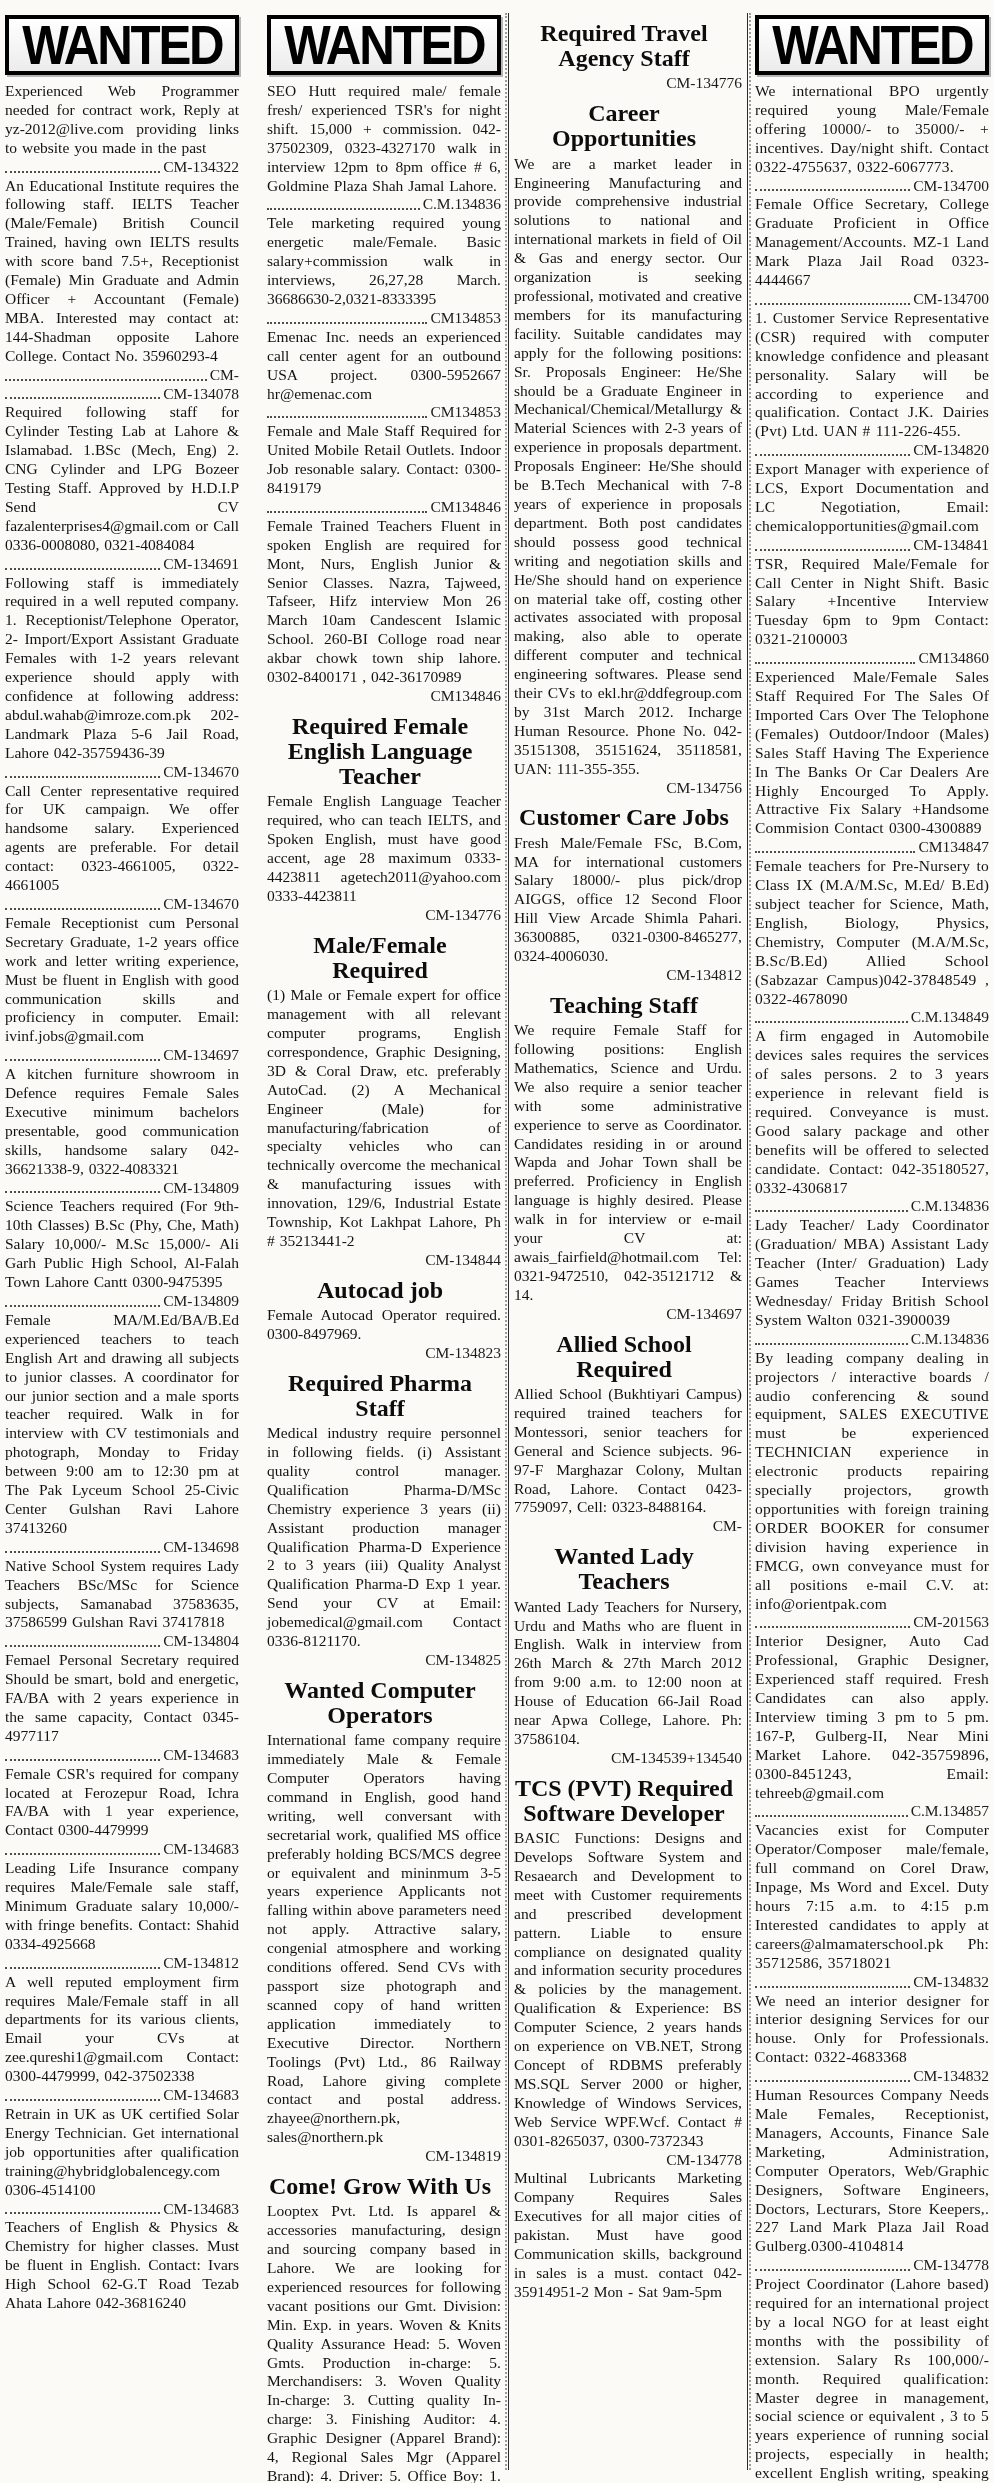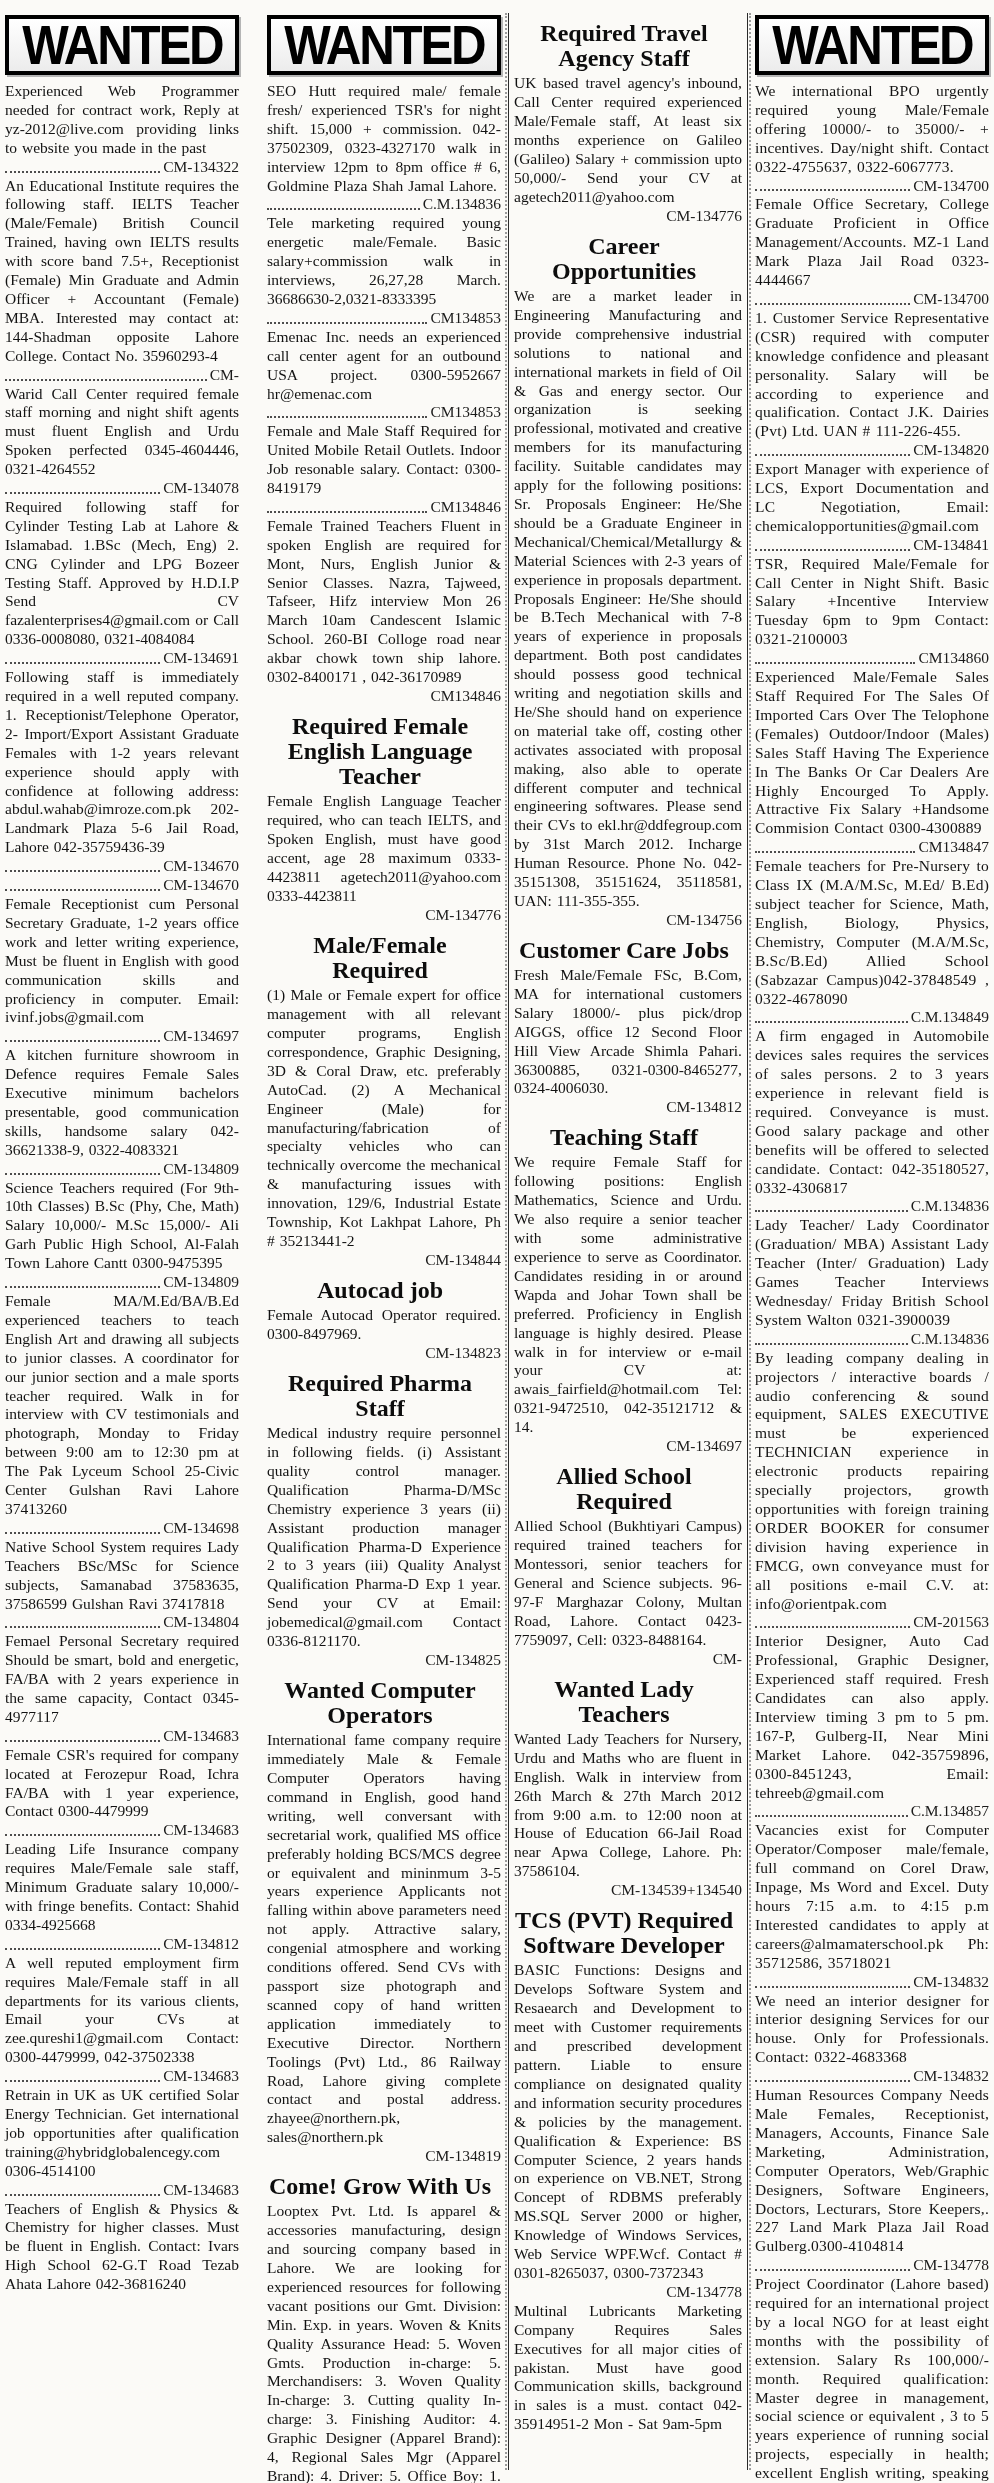--- a/index.html
+++ b/index.html
@@ -115,41 +115,41 @@
         </div>
       </div>
       <div class="ad">
         <div class="ad-body">An Educational Institute requires the following staff. IELTS Teacher (Male/Female) British Council Trained, having own IELTS results with score band 7.5+, Receptionist (Female) Min Graduate and Admin Officer + Accountant (Female) MBA. Interested may contact at: 144-Shadman opposite Lahore College. Contact No. 35960293-4</div>
         <div class="ad-ref dotted">
           <span class="leader"></span>
           <span class="ref-text">CM-</span>
         </div>
       </div>
       <div class="ad">
-        <div class="ad-body">Warid Call Center required female staff morning and night shift agents must fluent English and Urdu Spoken perfected 0345-4604446, 0321-4264552</div>
         <div class="ad-ref dotted">
           <span class="leader"></span>
           <span class="ref-text">CM-134078</span>
         </div>
       </div>
       <div class="ad">
         <div class="ad-body">Required following staff for Cylinder Testing Lab at Lahore &amp; Islamabad. 1.BSc (Mech, Eng) 2. CNG Cylinder and LPG Bozeer Testing Staff. Approved by H.D.I.P Send CV fazalenterprises4@gmail.com or Call 0336-0008080, 0321-4084084</div>
         <div class="ad-ref dotted">
           <span class="leader"></span>
           <span class="ref-text">CM-134691</span>
         </div>
       </div>
       <div class="ad">
         <div class="ad-body">Following staff is immediately required in a well reputed company. 1. Receptionist/Telephone Operator, 2- Import/Export Assistant Graduate Females with 1-2 years relevant experience should apply with confidence at following address: abdul.wahab@imroze.com.pk 202-Landmark Plaza 5-6 Jail Road, Lahore 042-35759436-39</div>
         <div class="ad-ref dotted">
           <span class="leader"></span>
           <span class="ref-text">CM-134670</span>
         </div>
       </div>
       <div class="ad">
+        <div class="ad-body">Call Center representative required for UK campaign. We offer handsome salary. Experienced agents are preferable. For detail contact: 0323-4661005, 0322-4661005</div>
         <div class="ad-ref dotted">
           <span class="leader"></span>
           <span class="ref-text">CM-134670</span>
         </div>
       </div>
       <div class="ad">
         <div class="ad-body">Female Receptionist cum Personal Secretary Graduate, 1-2 years office work and letter writing experience, Must be fluent in English with good communication skills and proficiency in computer. Email: ivinf.jobs@gmail.com</div>
         <div class="ad-ref dotted">
           <span class="leader"></span>
           <span class="ref-text">CM-134697</span>
@@ -286,21 +286,20 @@
       </div>
       <div class="ad">
         <div class="ad-heading">Come! Grow With Us</div>
         <div class="ad-body">Looptex Pvt. Ltd. Is apparel &amp; accessories manufacturing, design and sourcing company based in Lahore. We are looking for experienced resources for following vacant positions our Gmt. Division: Min. Exp. in years. Woven &amp; Knits Quality Assurance Head: 5. Woven Gmts. Production in-charge: 5. Merchandisers: 3. Woven Quality In-charge: 3. Cutting quality In-charge: 3. Finishing Auditor: 4. Graphic Designer (Apparel Brand): 4, Regional Sales Mgr (Apparel Brand): 4. Driver: 5. Office Boy: 1. Security Guard: 5. We offer suitable salary package &amp; with clear career path. Interested candidates should mail their CV with recent photograph before 28th March, 2012 at hr@looptex.com or call 35213450. Please mention job position in subject line.</div>
       </div>
     </div>
   <div class="vsep"></div>
   <div class="col col-3 col-boxed" id="col-2">
       <div class="ad">
         <div class="ad-heading">Required Travel Agency Staff</div>
-        <div class="ad-body">UK based travel agency's inbound, Call Center required experienced Male/Female staff, At least six months experience on Galileo (Galileo) Salary + commission upto 50,000/- Send your CV at agetech2011@yahoo.com</div>
         <div class="ad-ref plain"><span class="ref-text">CM-134776</span></div>
       </div>
       <div class="ad">
         <div class="ad-heading">Career Opportunities</div>
         <div class="ad-body">We are a market leader in Engineering Manufacturing and provide comprehensive industrial solutions to national and international markets in field of Oil &amp; Gas and energy sector. Our organization is seeking professional, motivated and creative members for its manufacturing facility. Suitable candidates may apply for the following positions: Sr. Proposals Engineer: He/She should be a Graduate Engineer in Mechanical/Chemical/Metallurgy &amp; Material Sciences with 2-3 years of experience in proposals department. Proposals Engineer: He/She should be B.Tech Mechanical with 7-8 years of experience in proposals department. Both post candidates should possess good technical writing and negotiation skills and He/She should hand on experience on material take off, costing other activates associated with proposal making, also able to operate different computer and technical engineering softwares. Please send their CVs to ekl.hr@ddfegroup.com by 31st March 2012. Incharge Human Resource. Phone No. 042-35151308, 35151624, 35118581, UAN: 111-355-355.</div>
         <div class="ad-ref plain"><span class="ref-text">CM-134756</span></div>
       </div>
       <div class="ad">
         <div class="ad-heading">Customer Care Jobs</div>
         <div class="ad-body">Fresh Male/Female FSc, B.Com, MA for international customers Salary 18000/- plus pick/drop AIGGS, office 12 Second Floor Hill View Arcade Shimla Pahari. 36300885, 0321-0300-8465277, 0324-4006030.</div>

